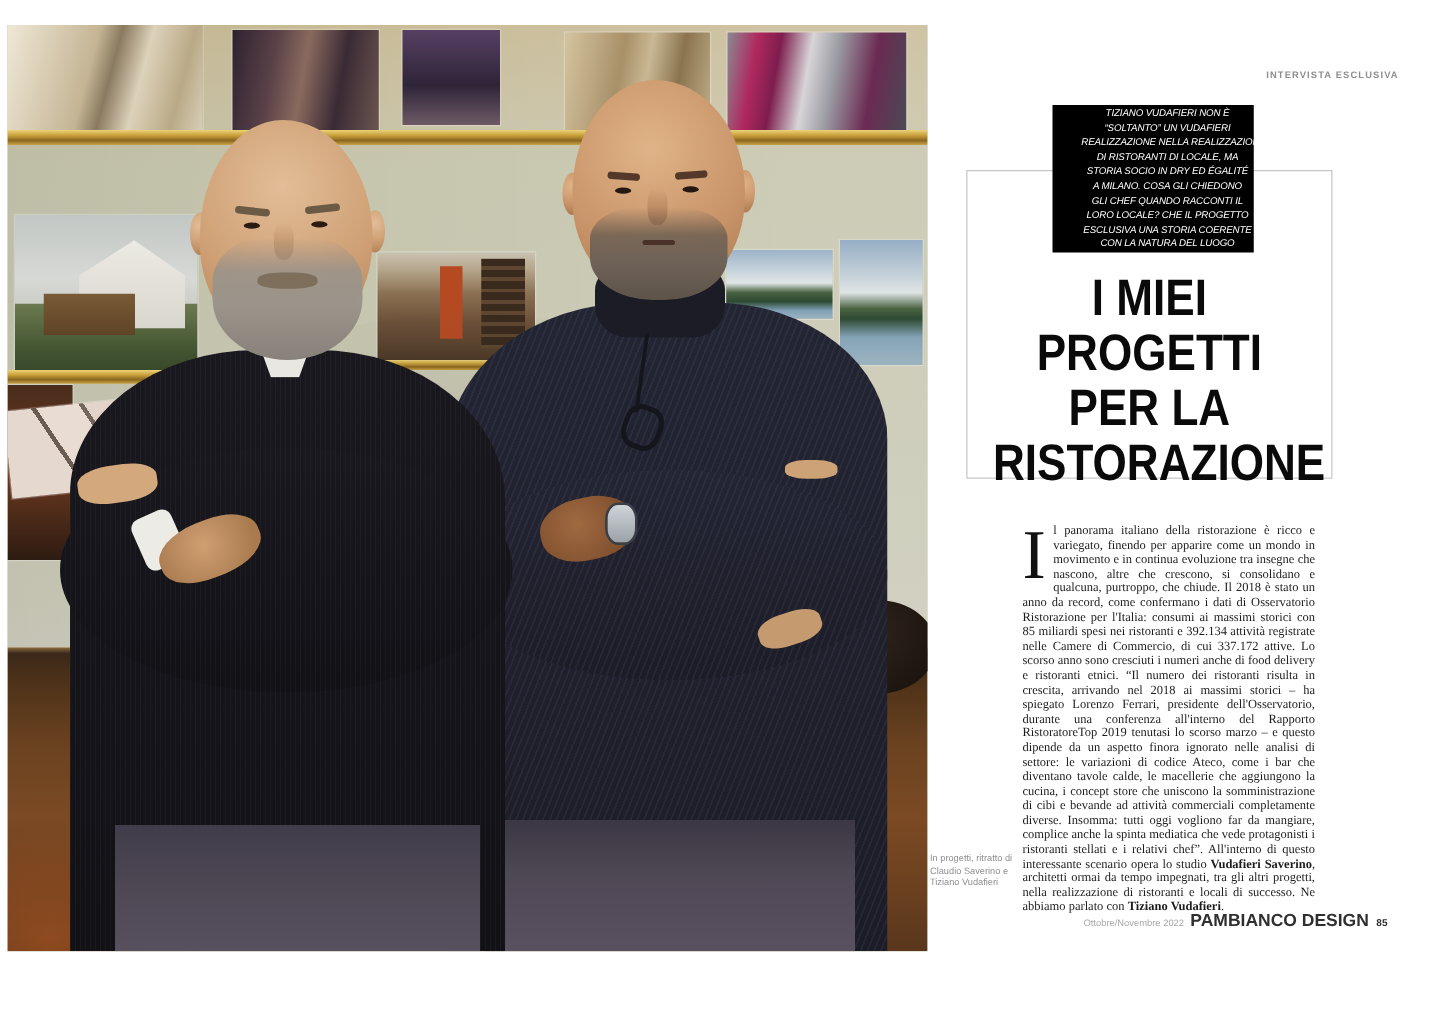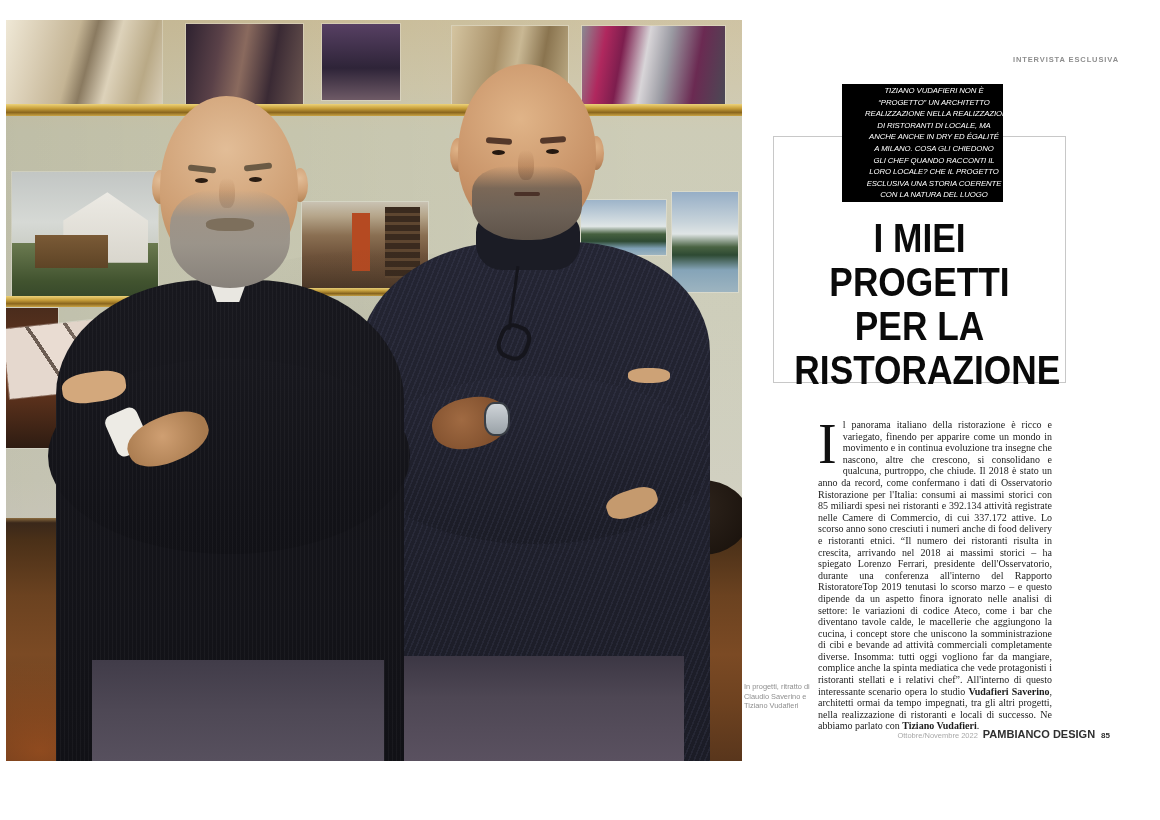--- a/index.html
+++ b/index.html
@@ -32,21 +32,21 @@
          font-size:41px;line-height:44px;transform:scaleX(0.86);transform-origin:50% 50%;letter-spacing:0;}
   .byline{position:absolute;left:0;bottom:9px;width:100%;text-align:center;
           font-family:"Liberation Serif",serif;font-style:italic;font-size:12.5px;color:#1a1a1a;}
   .article{position:absolute;left:818px;top:419px;width:234px;text-align:justify;color:#1c1c1c;
            font-family:"Liberation Serif",serif;font-size:10px;line-height:11.6px;}
   .article .dropcap{float:left;font-size:56px;line-height:44px;padding:3px 6px 0 0;color:#111;}
   .article b{font-weight:bold;}
   .photo-caption{position:absolute;left:744px;top:682px;color:#8f8f8f;font-size:7.4px;line-height:9.6px;}
   .photo-caption div{white-space:nowrap;}
   .footer{position:absolute;top:728px;right:50px;font-size:7.5px;color:#a8a8a8;white-space:nowrap;}
-  .footer .mag{font-weight:bold;color:#2f2f2f;font-size:11px;margin-left:5px;text-align:right;}
+  .footer .mag{font-weight:bold;color:#2f2f2f;font-size:14px;margin-left:5px;text-align:right;}
   .footer .pn{font-weight:bold;color:#2f2f2f;font-size:8px;margin-left:6px;}
 </style>
 </head>
 <body>
 
 <div class="spread">
 
   <div class="photo">
     <div class="wall"></div>
     <div class="wall-light"></div>
@@ -129,24 +129,24 @@
   <div class="title-box">
     <div class="title">
       <div>I MIEI PROGETTI</div>
       <div>PER LA</div>
       <div>RISTORAZIONE</div>
     </div>
   </div>
 
   <div class="quote-box">
     <div>TIZIANO VUDAFIERI NON È</div>
-    <div>“PROGETTO” UN ARCHITETTO</div>
+    <div>“SOLTANTO” UN VUDAFIERI</div>
     <div>REALIZZAZIONE NELLA REALIZZAZIONE</div>
     <div>DI RISTORANTI DI LOCALE, MA</div>
-    <div>ANCHE ANCHE IN DRY ED ÉGALITÉ</div>
+    <div>STORIA SOCIO IN DRY ED ÉGALITÉ</div>
     <div>A MILANO. COSA GLI CHIEDONO</div>
     <div>GLI CHEF QUANDO RACCONTI IL</div>
     <div>LORO LOCALE? CHE IL PROGETTO</div>
     <div>ESCLUSIVA UNA STORIA COERENTE</div>
     <div>CON LA NATURA DEL LUOGO</div>
   </div>
 
   <div class="article"><span class="dropcap">I</span><span>l panorama italiano della ristorazione è ricco e variegato, finendo per apparire come un mondo in movimento e in continua evoluzione tra insegne che nascono, altre che crescono, si consolidano e qualcuna, purtroppo, che chiude. Il 2018 è stato un anno da record, come confermano i dati di Osservatorio Ristorazione per l'Italia: consumi ai massimi storici con 85 miliardi spesi nei ristoranti e 392.134 attività registrate nelle Camere di Commercio, di cui 337.172 attive. Lo scorso anno sono cresciuti i numeri anche di food delivery e ristoranti etnici. “Il numero dei ristoranti risulta in crescita, arrivando nel 2018 ai massimi storici – ha spiegato Lorenzo Ferrari, presidente dell'Osservatorio, durante una conferenza all'interno del Rapporto RistoratoreTop 2019 tenutasi lo scorso marzo – e questo dipende da un aspetto finora ignorato nelle analisi di settore: le variazioni di codice Ateco, come i bar che diventano tavole calde, le macellerie che aggiungono la cucina, i concept store che uniscono la somministrazione di cibi e bevande ad attività commerciali completamente diverse. Insomma: tutti oggi vogliono far da mangiare, complice anche la spinta mediatica che vede protagonisti i ristoranti stellati e i relativi chef”. All'interno di questo interessante scenario opera lo studio </span><b>Vudafieri Saverino</b><span>, architetti ormai da tempo impegnati, tra gli altri progetti, nella realizzazione di ristoranti e locali di successo. Ne abbiamo parlato con </span><b>Tiziano Vudafieri</b><span>.</span></div>
 
   <div class="photo-caption">

